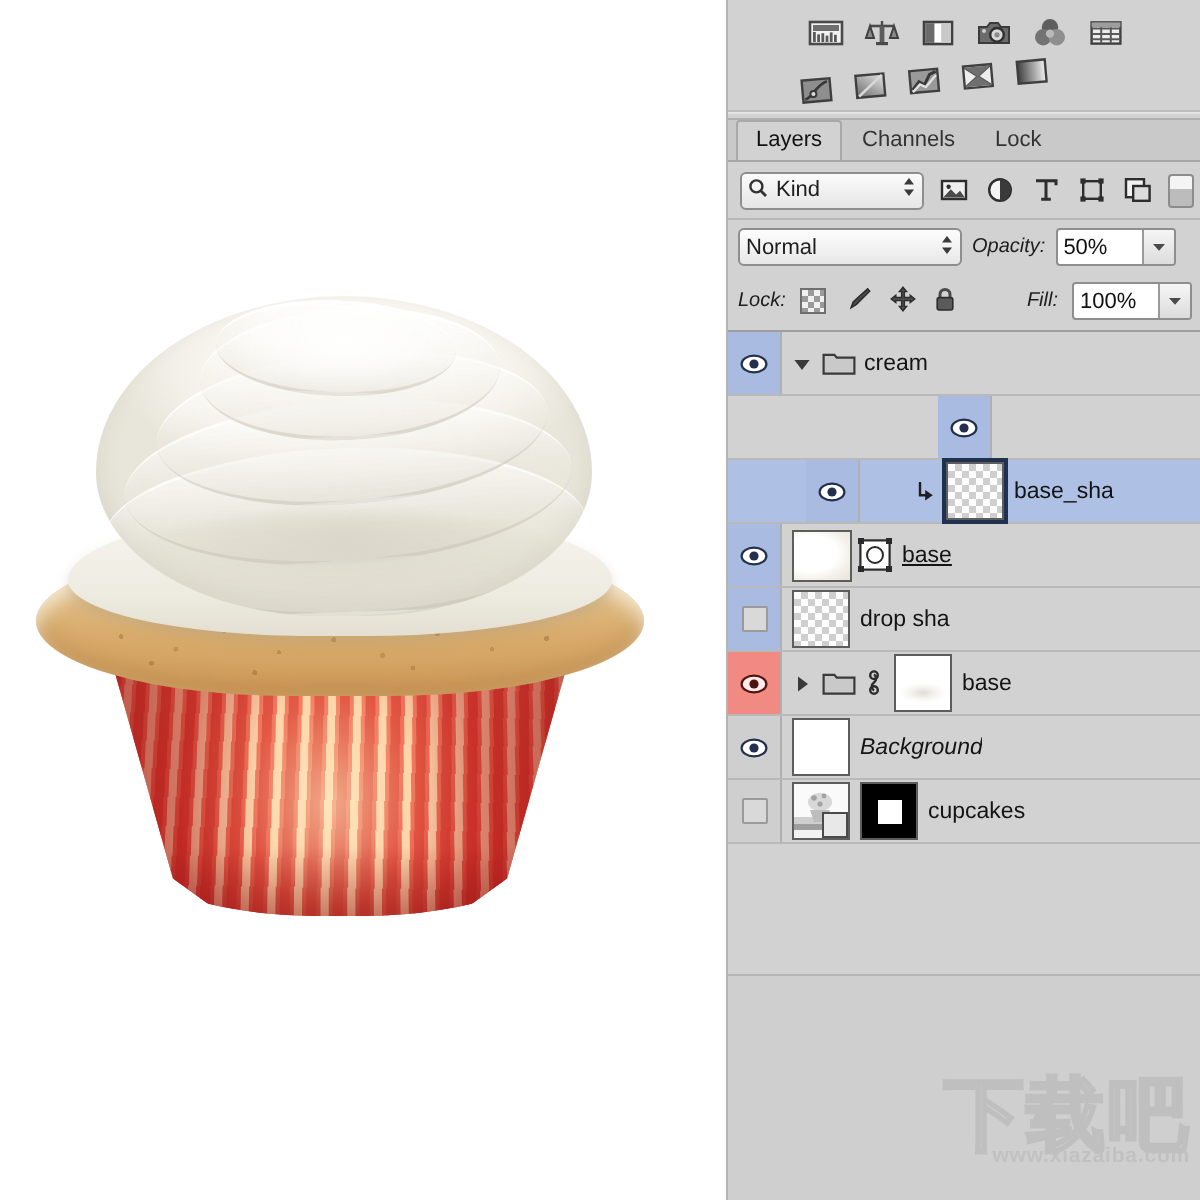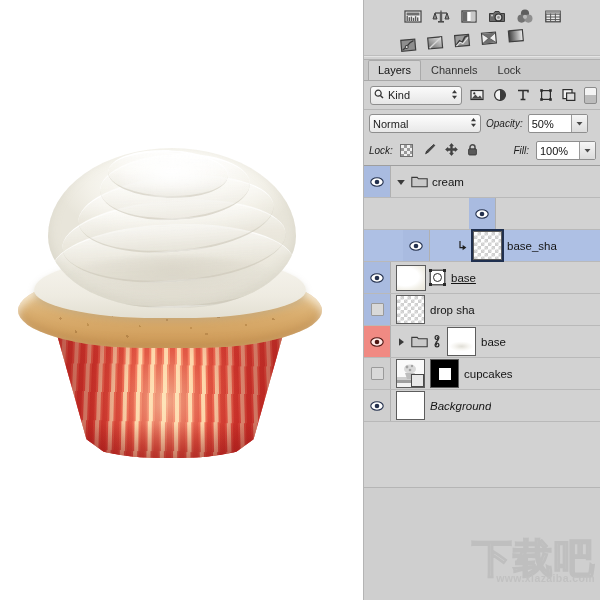--- a/index.html
+++ b/index.html
@@ -668,20 +668,33 @@
               <circle cx="5" cy="10" r="1.9" fill="none" stroke="#2a2a2a" stroke-width="1.2"></circle>
             </svg>
           </span>
           <span class="thumb big" style="background:radial-gradient(ellipse 12px 5px at 50% 68%, #e0ded6 0%, #f6f5f1 60%, #ffffff 100%);"></span>
           <span class="row-name">base</span>
         </div>
       </div>
 
       <div class="layer-row">
         <div class="eye-cell gray">
+          <svg width="14" height="10" viewBox="0 0 14 10">
+            <ellipse cx="7" cy="5" rx="6.2" ry="4.2" fill="#fff" stroke="#23304d" stroke-width="1.1"></ellipse>
+            <circle cx="7" cy="5" r="2.3" fill="#23304d"></circle>
+          </svg>
+        </div>
+        <div class="row-body">
+          <span class="thumb big" style="background:#ffffff;"></span>
+          <span class="row-name italic">Background</span>
+        </div>
+      </div>
+
+      <div class="layer-row">
+        <div class="eye-cell gray">
           <span class="eye-off"></span>
         </div>
         <div class="row-body">
           <span class="thumb big" style="background:linear-gradient(180deg,#fafafa 0 62%,#cfcfcf 62% 74%,#f2f2f2 74% 100%);">
             <svg width="27" height="27" viewBox="0 0 27 27" style="position:absolute;left:0;top:0;">
               <ellipse cx="13" cy="9" rx="6" ry="4.6" fill="#d8d8d8"></ellipse>
               <path d="M8 13 L18 13 L16 19 L10 19 Z" fill="#bdbdbd"></path>
               <rect x="0" y="20" width="27" height="3" fill="#9e9e9e"></rect>
               <g fill="#8c8c8c" opacity=".7">
                 <circle cx="10" cy="7" r="1.4"></circle>
@@ -691,33 +704,20 @@
             </svg>
             <span style="position:absolute;right:0;bottom:0;width:11px;height:11px;background:#e8e8e8;border:1px solid #4a4a4a;"></span>
           </span>
           <span class="mask-black">
               <i></i>
             </span>
           <span class="row-name">cupcakes</span>
         </div>
       </div>
 
-      <div class="layer-row">
-        <div class="eye-cell gray">
-          <svg width="14" height="10" viewBox="0 0 14 10">
-            <ellipse cx="7" cy="5" rx="6.2" ry="4.2" fill="#fff" stroke="#23304d" stroke-width="1.1"></ellipse>
-            <circle cx="7" cy="5" r="2.3" fill="#23304d"></circle>
-          </svg>
-        </div>
-        <div class="row-body">
-          <span class="thumb big" style="background:#ffffff;"></span>
-          <span class="row-name italic">Background</span>
-        </div>
-      </div>
-
     </div>
 
     <div class="panel-rest"></div>
 
     <div class="watermark">
       <div class="wm-cn">下载吧</div>
       <div class="wm-url">www.xiazaiba.com</div>
     </div>
 
   </div>

